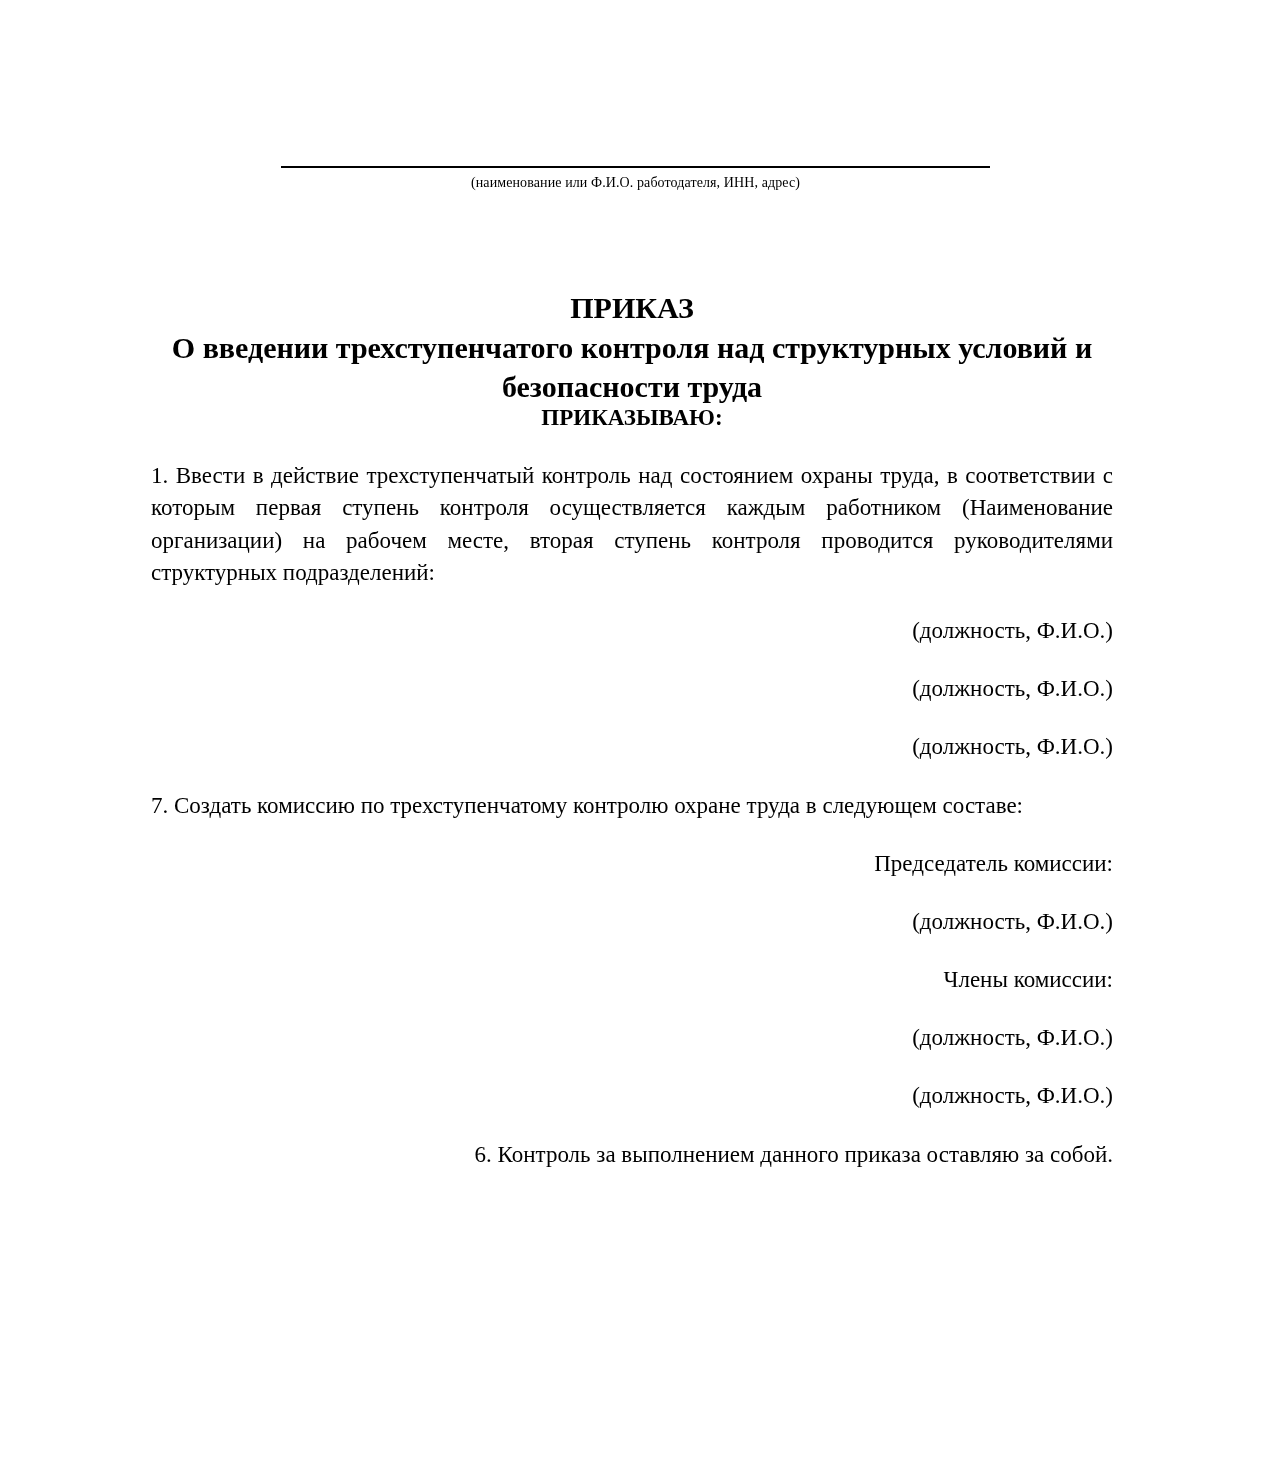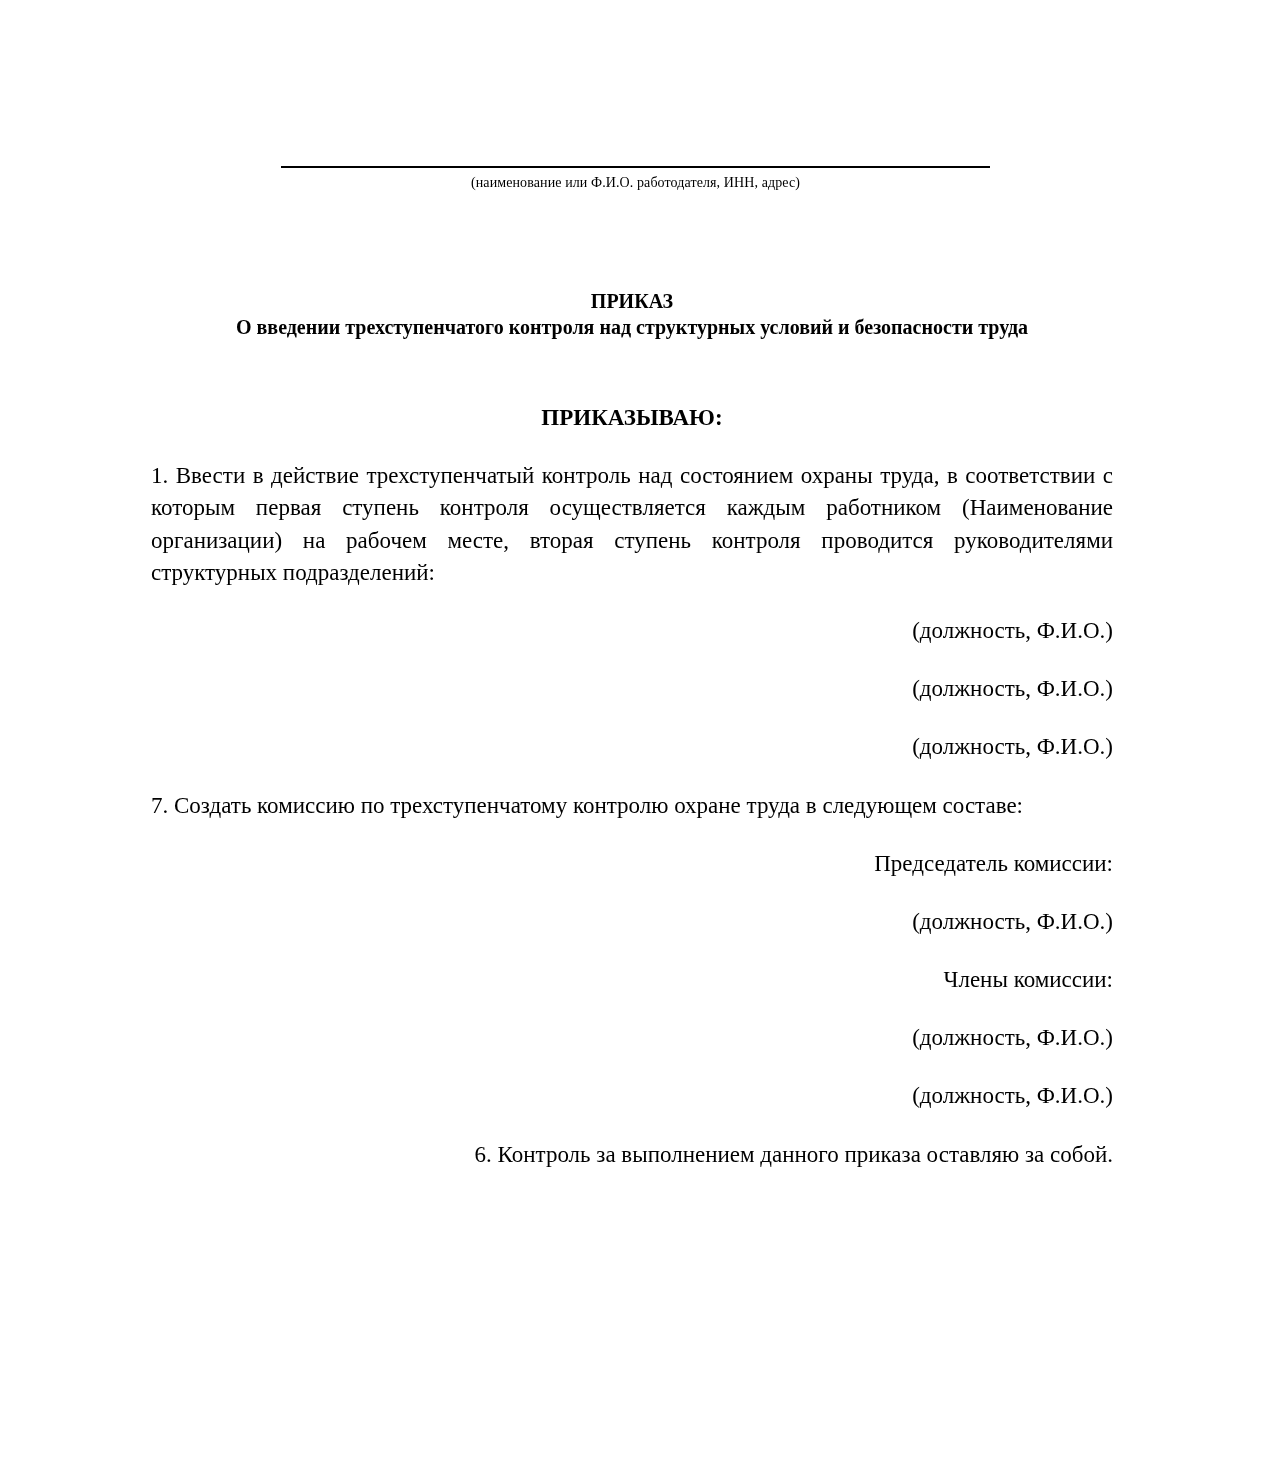--- a/index.html
+++ b/index.html
@@ -44,21 +44,21 @@
   }
 
   
   .title-block {
     position: absolute;
     left: 151px;
     top: 288px;
     width: 962px;
     text-align: center;
     font-weight: bold;
-    font-size: 20px;
+    font-size: 30px;
     line-height: 1.32;
   }
   .title-main { display: block; }
   .title-sub  { display: block; }
 
   
   .body-block {
     position: absolute;
     left: 151px;
     top: 402px;

